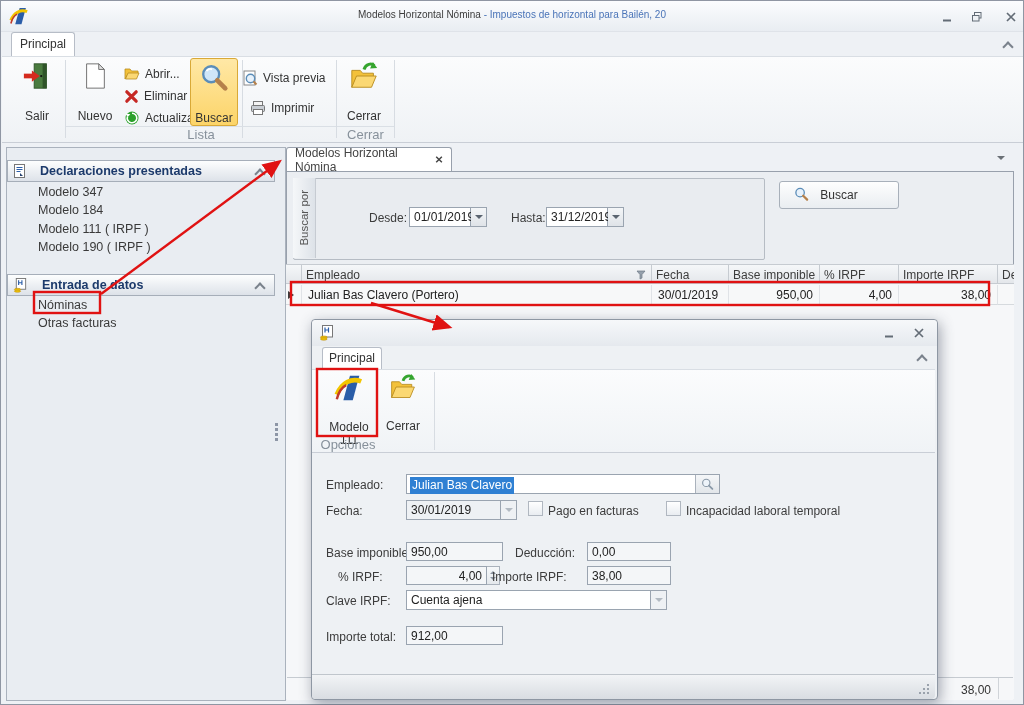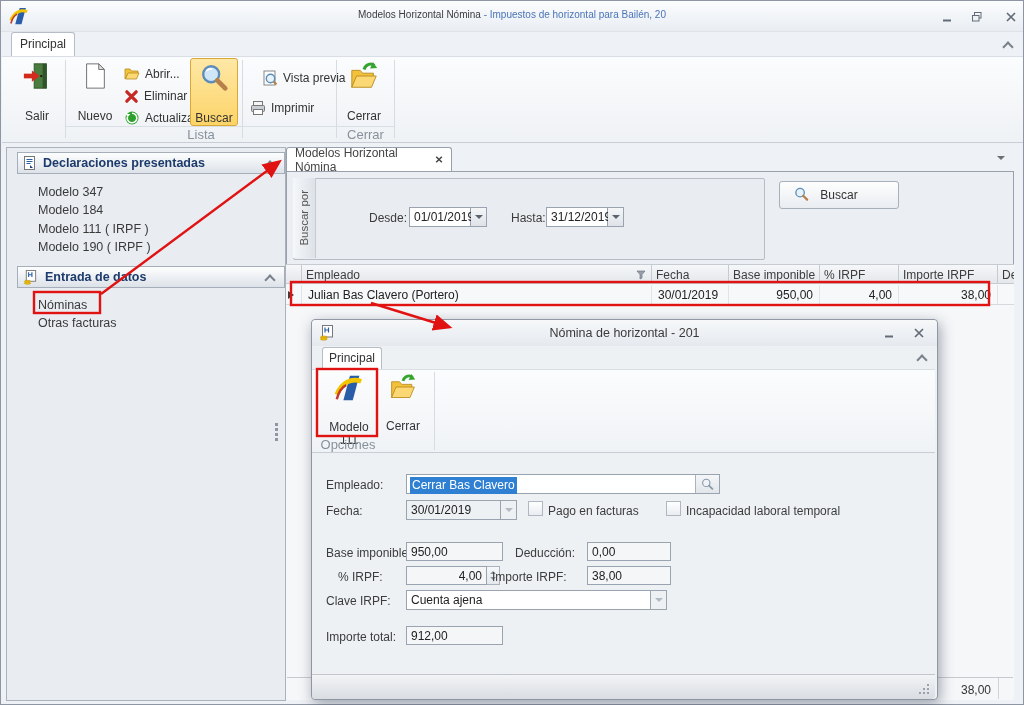--- a/index.html
+++ b/index.html
@@ -21,22 +21,22 @@
   .rib-sep{top:3px;width:1px;height:78px;background:#d7dce2;}
   .bigbtn{top:2px;display:flex;flex-direction:column;align-items:center;text-align:center;color:#333;}
   .bigbtn .lbl{margin-top:18px;}
   .smallbtn{display:flex;align-items:center;gap:5px;color:#333;height:20px;}
   .buscar-hl{background:linear-gradient(#ffe8a6,#fcd468);border:1px solid #d9a937;border-radius:3px;}
   .grp-cap{top:69px;height:14px;border-top:1px solid #dadfe5;color:#87919b;text-align:center;font-size:13px;}
   .chev{display:inline-block;width:6px;height:6px;border-left:2px solid #7a828c;border-top:2px solid #7a828c;
         transform:rotate(45deg);}
   
   .sidebar{left:5px;top:146px;width:278px;height:552px;background:#e9edf2;border:1px solid #aab2bd;}
-  .sb-hdr{left:10px;width:268px;height:22px;background:linear-gradient(#fdfefe,#dde2e9);border:1px solid #a6aeb9;
-          display:flex;align-items:center;gap:7px;padding-left:5px;box-sizing:border-box;}
+  .sb-hdr{left:0;width:268px;height:22px;background:linear-gradient(#fdfefe,#dde2e9);border:1px solid #a6aeb9;
+          display:flex;align-items:center;gap:14px;padding-left:5px;box-sizing:border-box;margin-top:8px;}
   .sb-hdr .t{font-weight:bold;color:#1c3a6b;font-size:12.5px;}
   .sb-item{left:31px;width:200px;height:16px;color:#3a3a3a;font-size:12.5px;}
   
   .tab{left:285px;top:146px;width:166px;height:24px;background:#fff;border:1px solid #98a0ac;border-bottom:none;
        border-radius:3px 3px 0 0;display:flex;align-items:center;gap:8px;padding:0 8px;box-sizing:border-box;color:#444;}
   .content{left:285px;top:170px;width:728px;height:528px;background:#ebeef2;border:1px solid #98a0ac;box-sizing:border-box;}
   .gridarea{left:285px;top:263px;width:728px;height:435px;background:#f6f7f9;}
   
   .grpbox{left:292px;top:177px;width:470px;height:80px;border:1px solid #b6bcc4;border-radius:2px;background:#e9ecf0;}
   .vstrip{left:292px;top:177px;width:22px;height:80px;background:linear-gradient(90deg,#f5f7f9,#dde2e8);
@@ -152,21 +152,21 @@
     <div class="abs bigbtn buscar-hl" style="left:188px;top:1px;width:46px;height:66px">
       <svg style="margin-top:4px" width="32" height="32" viewBox="0 0 32 32">
         <circle cx="13" cy="12" r="8.5" fill="#cfe6f8" stroke="#5b8db8" stroke-width="2.5"></circle>
         <path d="M8 8.5c1.5-2 4-2.6 6-1.8" stroke="#fff" stroke-width="2" fill="none"></path>
         <line x1="19.5" y1="18.5" x2="28" y2="27" stroke="#b5804a" stroke-width="5" stroke-linecap="round"></line>
       </svg>
       <span class="lbl">Buscar</span>
     </div>
     <div class="abs rib-sep" style="left:240px"></div>
 
-    <div class="abs smallbtn" style="left:260px;top:11px">
+    <div class="abs smallbtn" style="left:240px;top:11px">
       <svg width="16" height="16" viewBox="0 0 16 16">
         <rect x="2" y="1" width="11" height="14" fill="#fff" stroke="#888"></rect>
         <circle cx="8.5" cy="8.5" r="4.2" fill="#e8f2fb" stroke="#5b8db8" stroke-width="1.4"></circle>
         <line x1="11.5" y1="11.5" x2="14.5" y2="14.5" stroke="#b5804a" stroke-width="2"></line>
       </svg>
       <span>Vista previa</span>
     </div>
     <div class="abs smallbtn" style="left:248px;top:41px">
       <svg width="16" height="16" viewBox="0 0 16 16">
         <rect x="3.5" y="1.5" width="9" height="4" fill="#f4f4f4" stroke="#777"></rect>
@@ -286,21 +286,20 @@
   <div class="abs" style="left:997px;top:677px;width:1px;height:21px;background:#d0d4d9"></div>
 
   <div class="abs dialog">
     <div class="abs dlg-title">
       <svg style="position:absolute;left:7px;top:5px" width="16" height="16" viewBox="0 0 16 16">
         <rect x="3.5" y="0.5" width="10" height="11.5" fill="#fff" stroke="#777"></rect>
         <path d="M6 2.5v5M9.5 2.5v5M6 5h3.5" stroke="#2a5da8" stroke-width="1.2"></path>
         <ellipse cx="4.8" cy="12.2" rx="3.4" ry="1.2" fill="#f2c500" stroke="#b98d20" stroke-width=".6"></ellipse>
         <ellipse cx="4.8" cy="14" rx="3.4" ry="1.2" fill="#f2c500" stroke="#b98d20" stroke-width=".6"></ellipse>
       </svg>
-      <div style="position:absolute;left:0;top:6px;width:100%;text-align:center;font-size:12.5px;color:#3a3a3a">Nómina de horizontal - 201</div>
       <div class="abs winbtn" style="left:565px;top:4px">
         <svg width="12" height="12" viewBox="0 0 12 12">
             <rect x="2" y="8.5" width="8" height="2" fill="#636c76"></rect>
           </svg>
       </div>
       <div class="abs winbtn" style="left:595px;top:4px">
         <svg width="12" height="12" viewBox="0 0 12 12">
             <path d="M2 2l8 8M10 2l-8 8" stroke="#636c76" stroke-width="1.7"></path>
           </svg>
       </div>
@@ -326,21 +325,21 @@
           <path d="M25.5 1l4.5 6.5-7.5.5z" fill="#35a52f"></path>
         </svg>
         <span class="lbl">Cerrar</span>
       </div>
       <div class="abs grp-cap" style="left:6px;top:66px;width:60px">Opciones</div>
       <div class="abs rib-sep" style="left:122px;top:2px;height:78px"></div>
     </div>
 
     <span class="abs flabel" style="left:14px;top:158px">Empleado:</span>
     <div class="abs input" style="left:94px;top:154px;width:314px;padding:0">
-      <span style="display:inline-block;margin:2px 0 0 3px;padding:1px 2px;background:#2f80d3;color:#fff">Cerrar Bas Clavero</span>
+      <span style="display:inline-block;margin:2px 0 0 3px;padding:1px 2px;background:#2f80d3;color:#fff">Julian Bas Clavero</span>
       <div style="position:absolute;right:0;top:0;width:23px;height:18px;background:linear-gradient(#f4f6f8,#e2e6ea);border-left:1px solid #aab2bc;display:flex;align-items:center;justify-content:center">
         <svg width="13" height="13" viewBox="0 0 16 16">
           <circle cx="6.5" cy="6" r="4.5" fill="#eef4fa" stroke="#8a99a8" stroke-width="1.4"></circle>
           <line x1="9.8" y1="9.3" x2="14" y2="13.5" stroke="#8a99a8" stroke-width="2.2" stroke-linecap="round"></line>
         </svg>
       </div>
     </div>
 
     <span class="abs flabel" style="left:14px;top:184px">Fecha:</span>
     <div class="abs input" style="left:94px;top:180px;width:95px;background:#eef1f4">30/01/2019</div>

